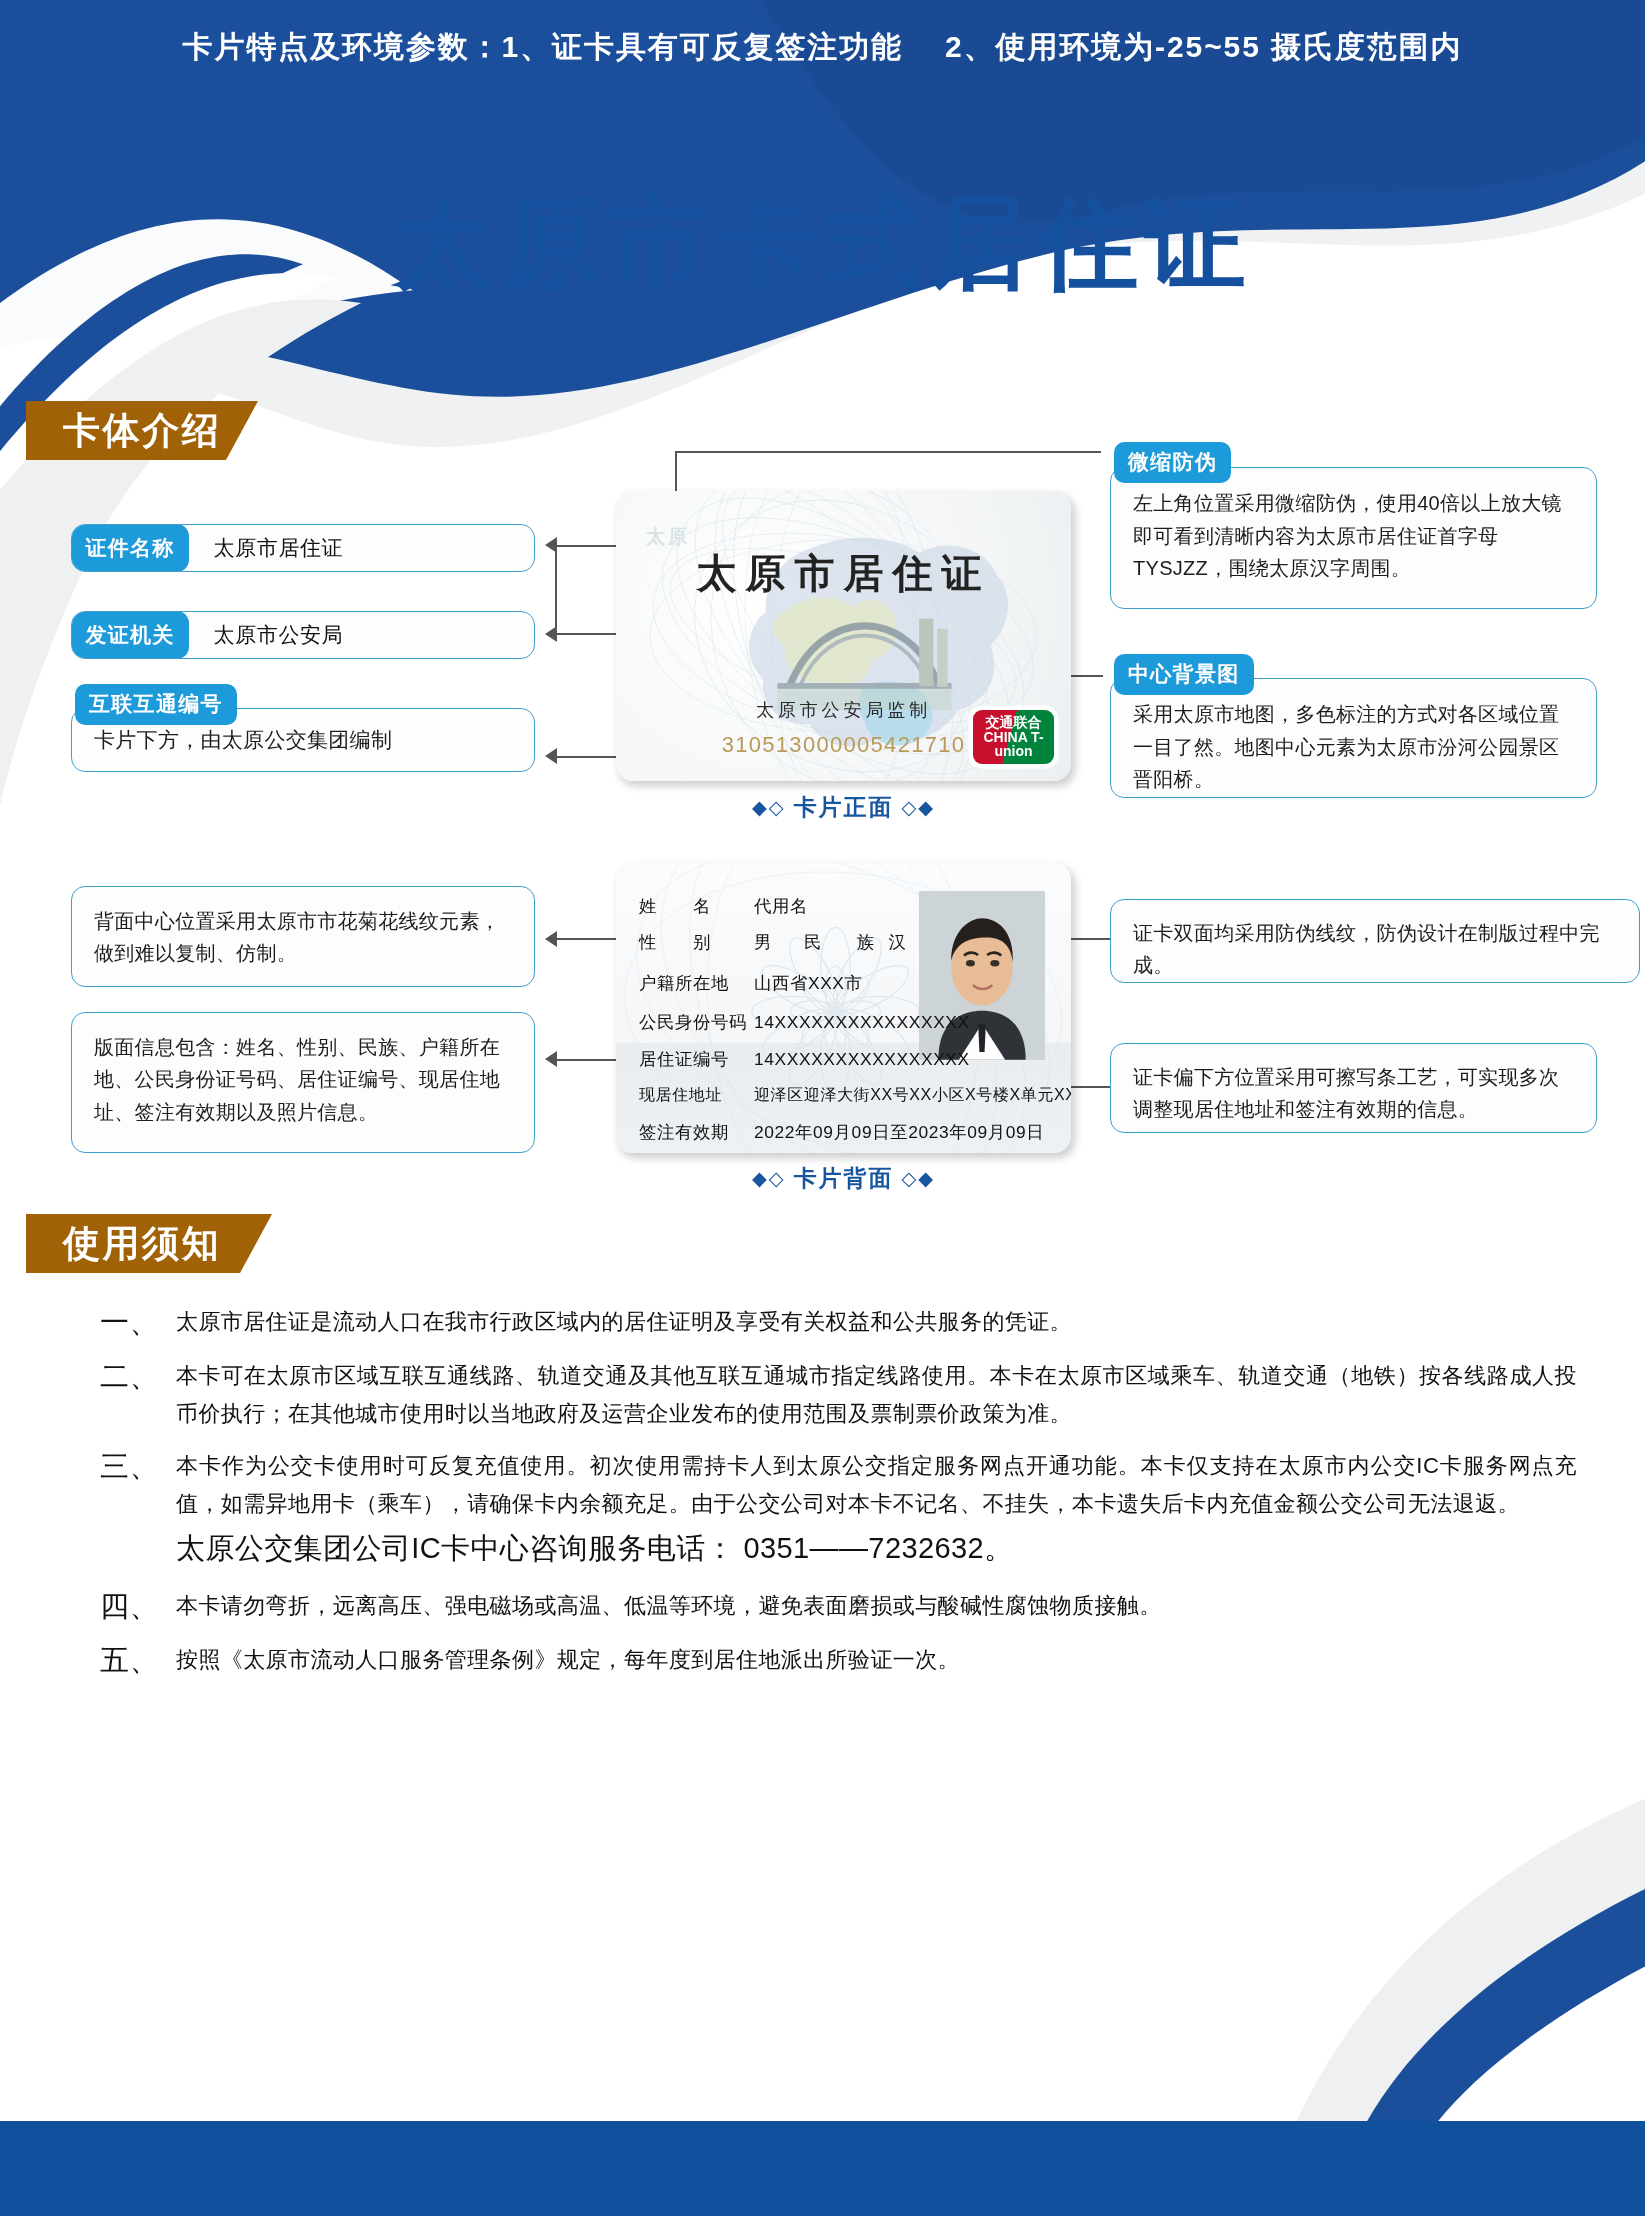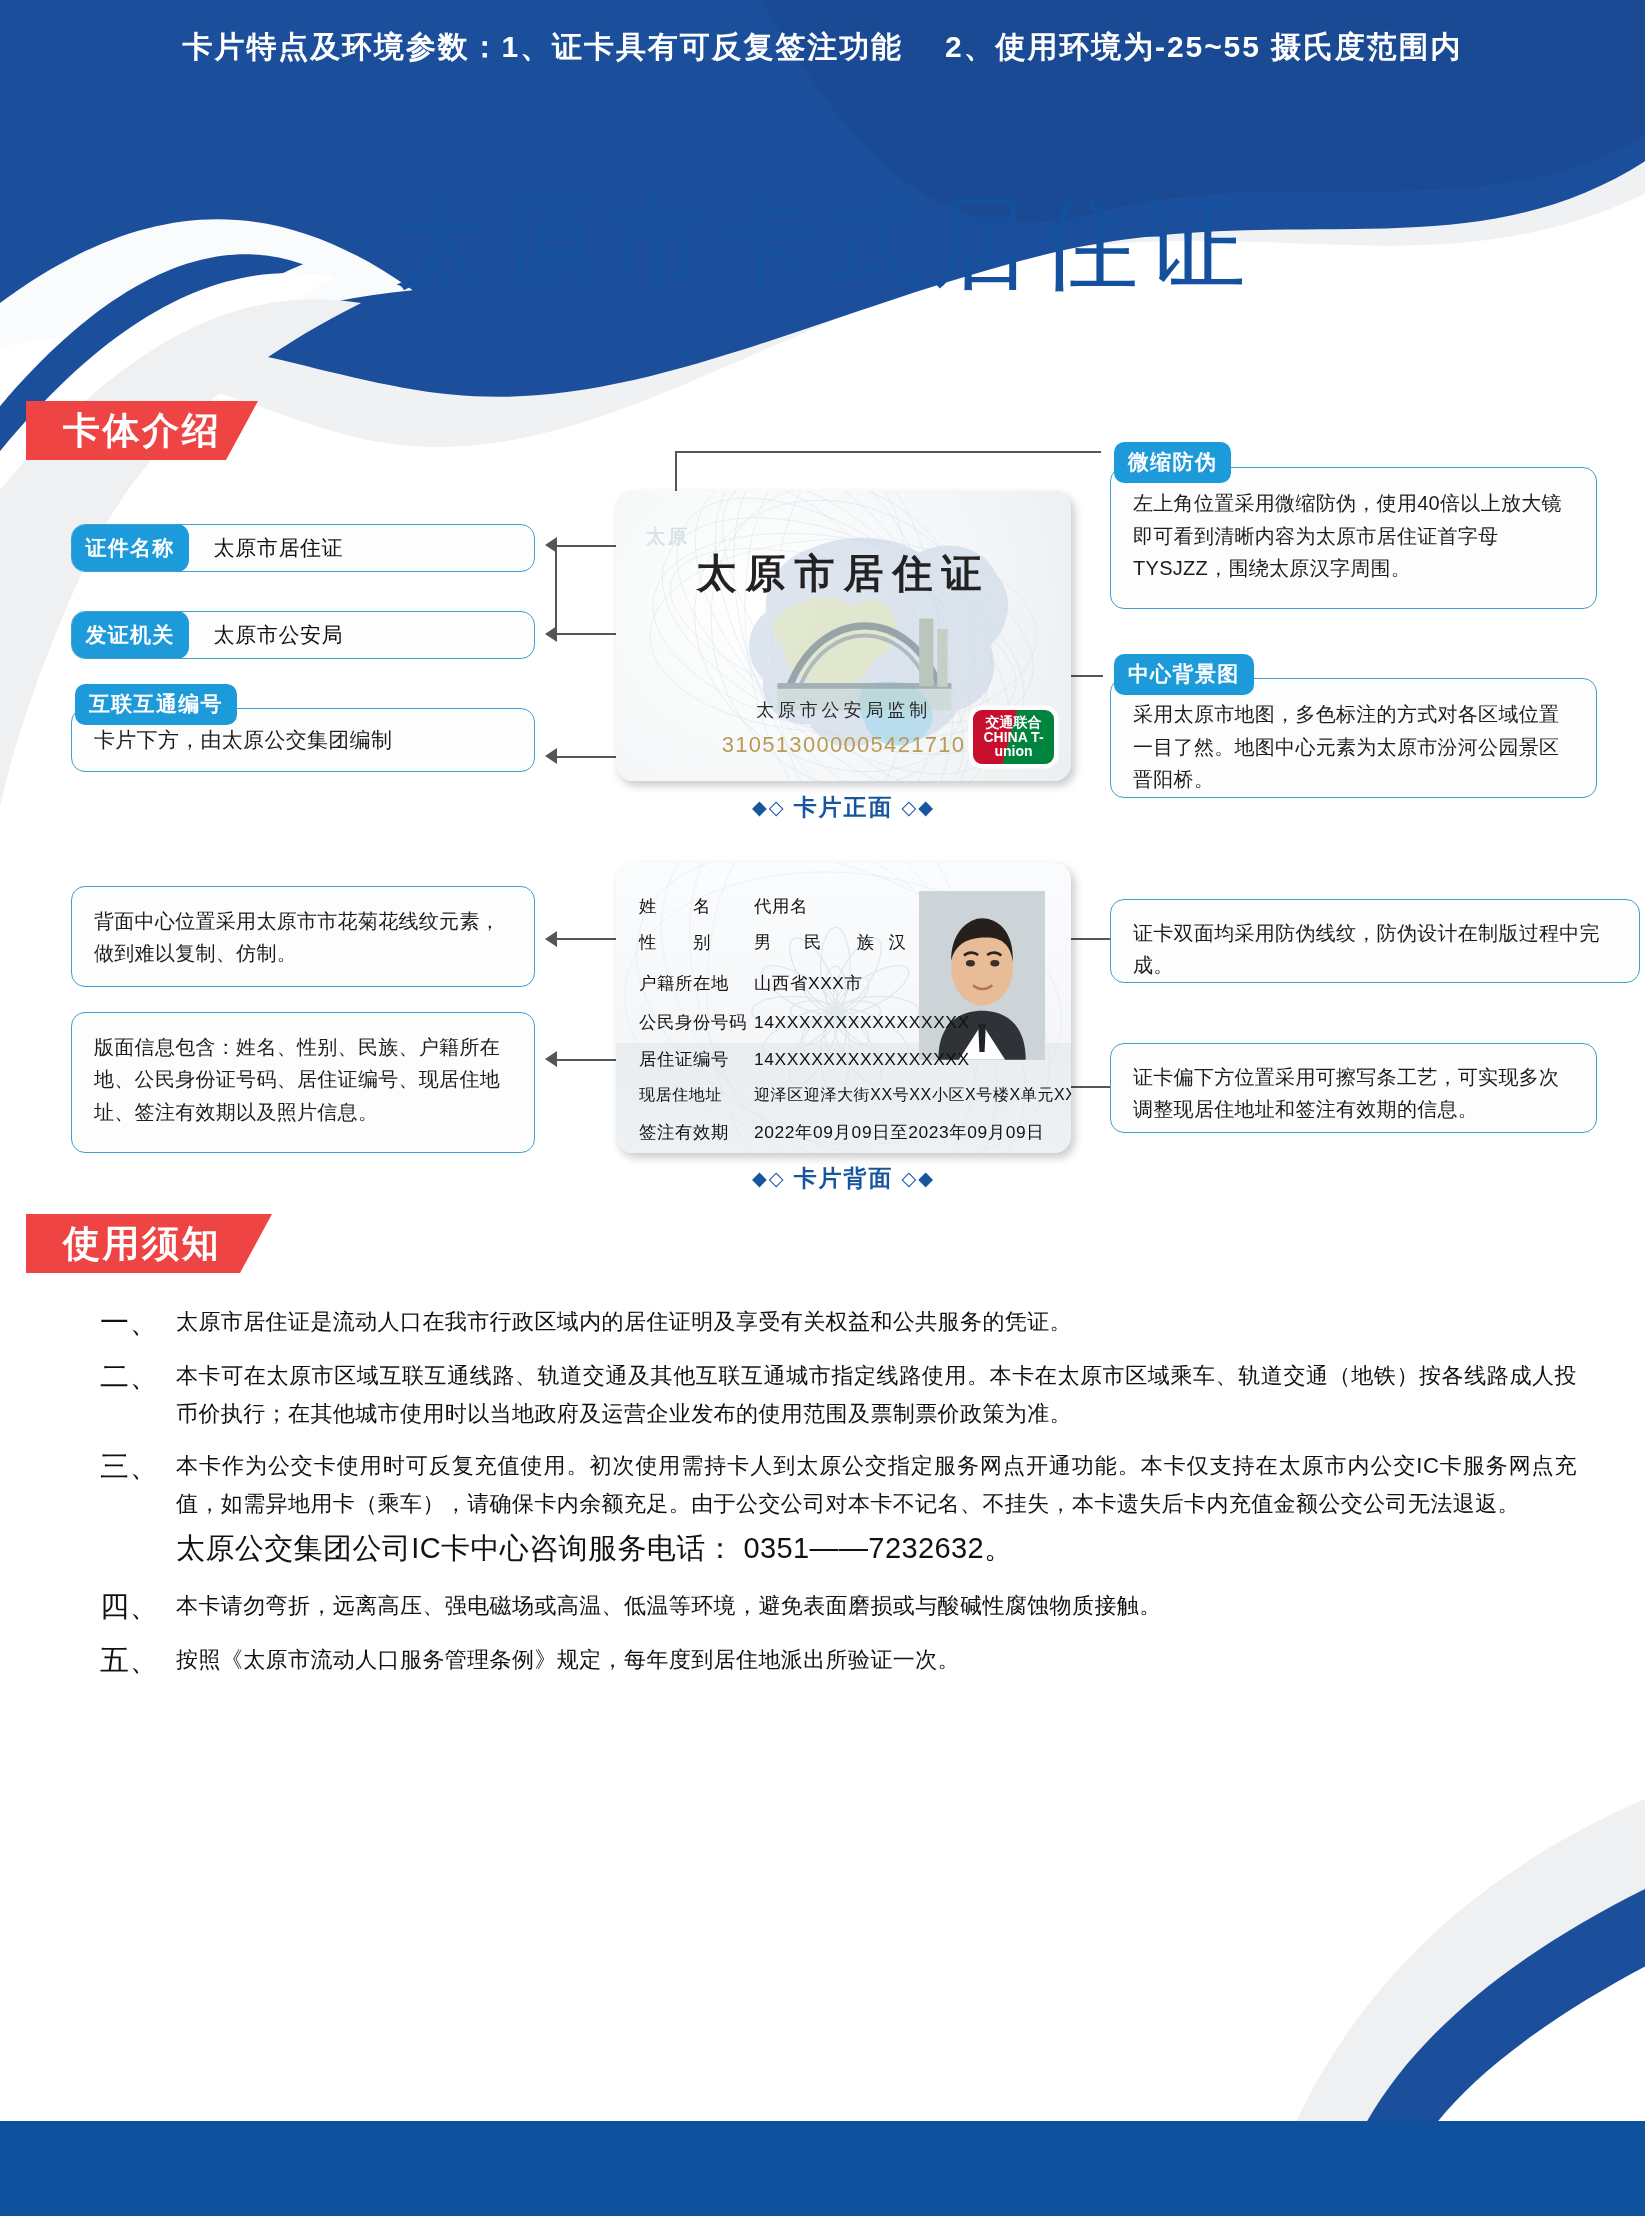--- a/index.html
+++ b/index.html
@@ -13,31 +13,31 @@
   .poster { position:absolute; inset:0; }
 
   
   .bg-svg { position:absolute; top:0; left:0; width:1645px; height:2216px; pointer-events:none; }
 
   
   .title {
     position:absolute; top:193px; left:0; width:1645px;
     text-align:center;
     font-size:101px;
-    font-weight:normal;
+    font-weight:bold;
     color:#15509e;
     letter-spacing:6.4px;
     line-height:1;
   }
 
   
   .ribbon {
     position:absolute;
     height:59px;
-    background:#ef4444;
+    background:#a16207;
     color:#ffffff;
     font-size:37px;
     font-weight:bold;
     letter-spacing:2.6px;
     display:flex; align-items:center;
     padding-left:37px;
     box-sizing:border-box;
     -webkit-clip-path: polygon(0 0, 100% 0, calc(100% - 32px) 100%, 0 100%);
     clip-path: polygon(0 0, 100% 0, calc(100% - 32px) 100%, 0 100%);
   }

